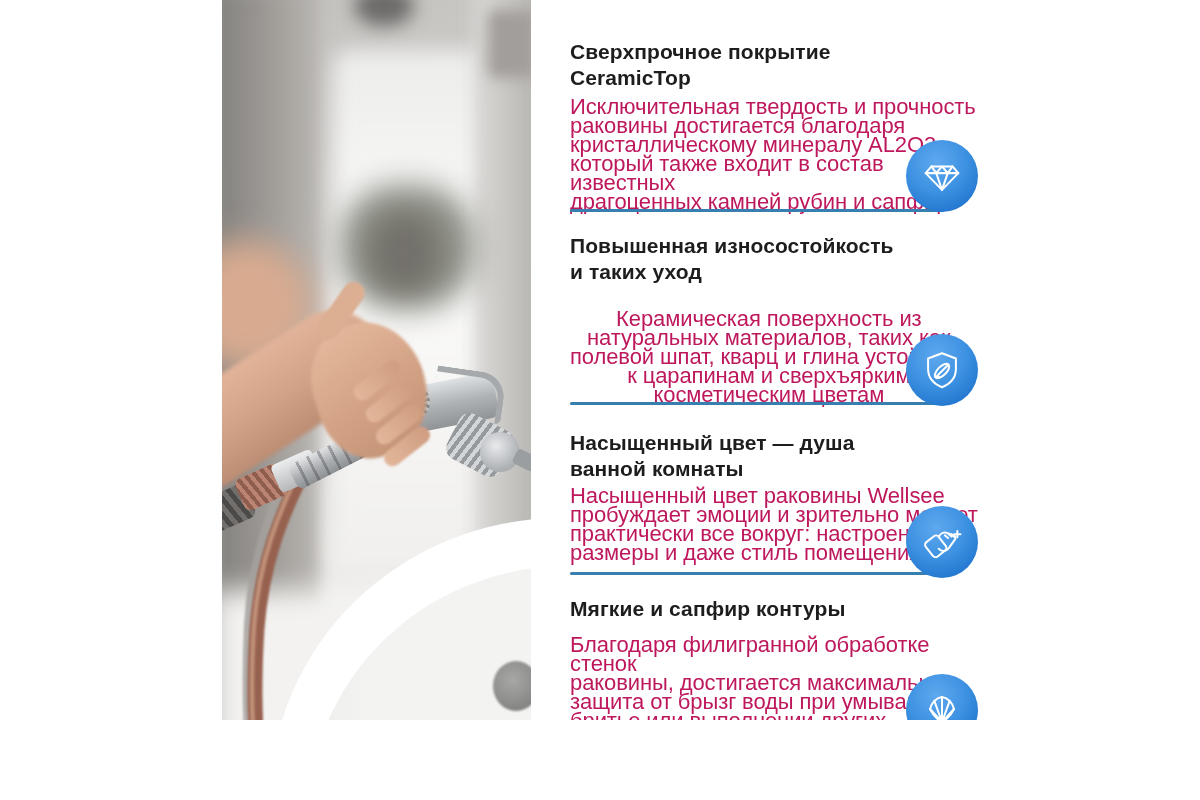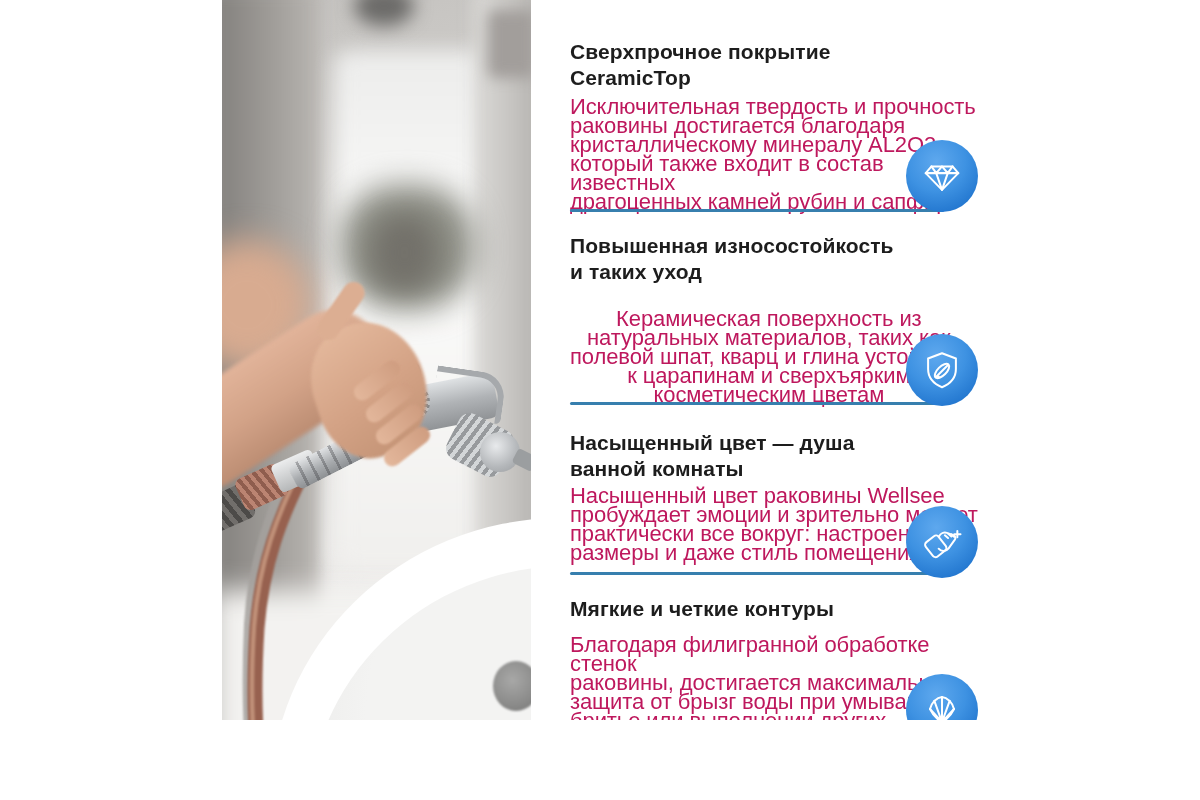--- a/index.html
+++ b/index.html
@@ -179,21 +179,21 @@
       <svg viewBox="0 0 48 48" class="ic">
         <rect x="9" y="19" width="17" height="19" rx="3.5" transform="rotate(-38 17.5 28.5)"></rect>
         <path d="M21 18 c1.5 -3 5 -4.5 8 -3.5 l7 2.5 c2 0.8 2.6 3 1.4 4.6 l-6.5 9 c-2.6 3.4 -7.6 3.6 -10.4 0.4"></path>
         <path d="M27 17 l3.3 2.8 M30.5 15.5 l3.3 2.8 M33.8 16 l2.8 2.6"></path>
         <path d="M40 12.5 v6.5 M36.8 15.8 h6.5"></path>
       </svg>
     </div>
   </section>
 
   <section class="feature f4">
-    <h2>Мягкие и четкие контуры</h2>
+    <h2>Мягкие и сапфир контуры</h2>
     <p>Благодаря филигранной обработке стенок
 раковины, достигается максимальная
 защита от брызг воды при умывании,
 бритье или выполнении других
 гигиенических процедур</p>
     <div class="divider"></div>
     <div class="icon-circle">
       <svg viewBox="0 0 48 48" class="ic">
         <path d="M24 36.5 L11.5 23 M24 36.5 L16 14.5 M24 36.5 V10.5 M24 36.5 L32 14.5 M24 36.5 L36.5 23"></path>
         <path d="M11.5 23 Q13.2 17.3 16 14.5 Q20 10.8 24 10.5 Q28 10.8 32 14.5 Q34.8 17.3 36.5 23"></path>

